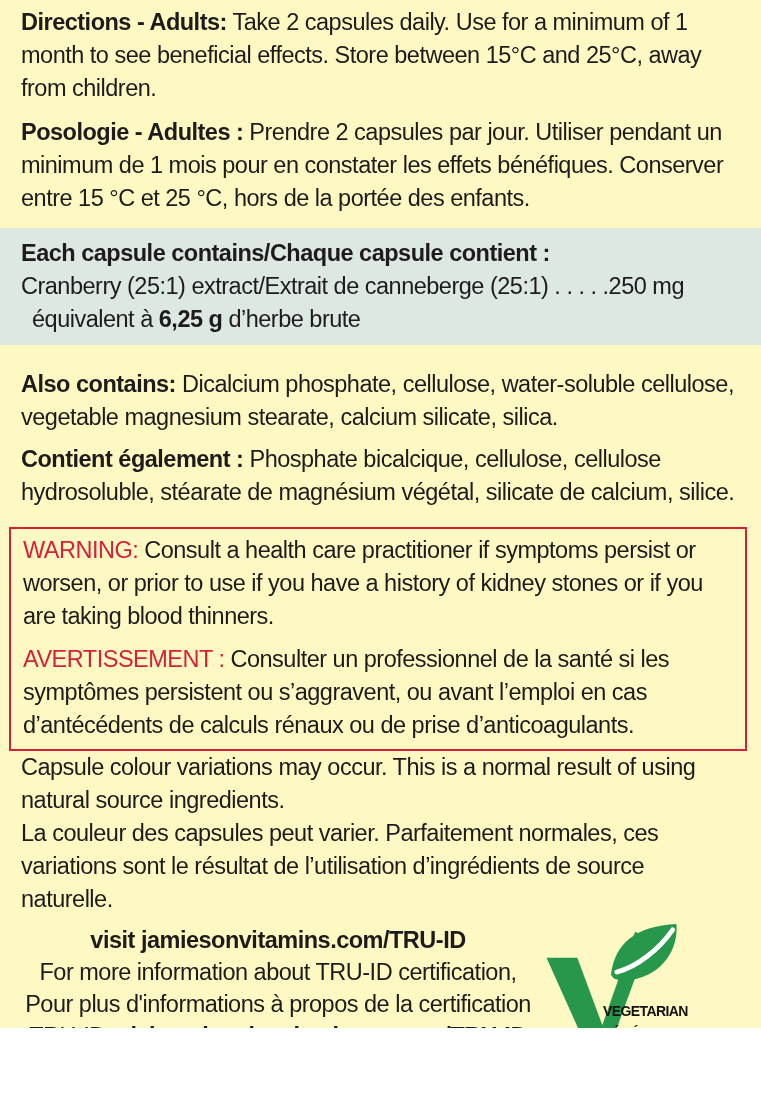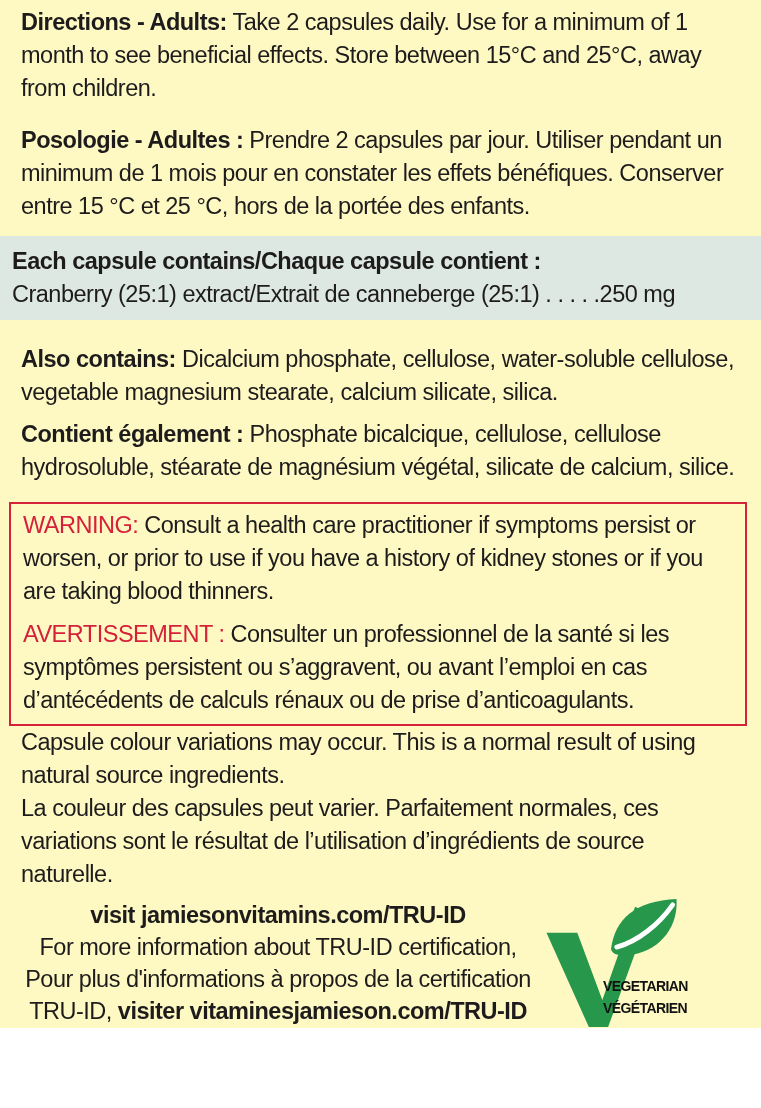--- a/index.html
+++ b/index.html
@@ -13,22 +13,22 @@
     width:761px;height:1028px;box-sizing:border-box;
     padding:6px 21px 0;position:relative;overflow:hidden;
     background:#fef9c3;color:var(--ink);
     font-family:"Liberation Sans","DejaVu Sans",sans-serif;
     font-size:23.5px;line-height:33px;letter-spacing:-0.5px;
   }
   p{margin:0;}
   .b{font-weight:700;}
   .i{font-style:italic;}
   .red{color:var(--red);font-weight:400;}
-  .p-posologie{margin-top:19px;}
-  .green-box{margin:13px -21px 0;padding:9px 12px;background:var(--greenbg);}
+  .p-posologie{margin-top:11px;}
+  .green-box{margin:13px -21px 0;padding:9px 21px;background:var(--greenbg);}
   .gb-line{white-space:nowrap;}
   .gb-line.indent{padding-left:11px;}
   .p-also{margin-top:23px;}
   .p-contient{margin-top:9px;}
   .warning-box{margin:18px -7px 0 -12px;border:2.5px solid var(--red);padding:5px 10px 7px 12px;}
   .wb-fr{margin-top:10px;}
   .p-capsule{}
   .footer{display:flex;margin-top:8px;align-items:flex-start;}
   .truid{width:532px;text-align:center;line-height:32px;}
   .veg-logo{position:relative;width:205px;height:131px;flex:none;}
@@ -39,20 +39,21 @@
 <body>
 
 <div class="page">
 
   <p class="p-directions"><span class="b">Directions - Adults:</span><span> Take 2 capsules daily. Use for a minimum of 1 month to see beneficial effects. Store between 15°C and 25°C, away from children.</span></p>
   <p class="p-posologie"><span class="b">Posologie - Adultes :</span><span> Prendre 2 capsules par jour. Utiliser pendant un minimum de 1 mois pour en constater les effets bénéfiques. Conserver entre 15 °C et 25 °C, hors de la portée des enfants.</span></p>
 
   <div class="green-box">
     <div class="gb-line"><span class="b">Each capsule contains/Chaque capsule contient :</span></div>
     <div class="gb-line"><span>Cranberry (25:1) extract/Extrait de canneberge (25:1) . . . . .250 mg</span></div>
+    <div class="gb-line indent"><span>équivalent à </span><span class="b">6,25 g</span><span> d’herbe brute</span></div>
   </div>
 
   <p class="p-also"><span class="b">Also contains:</span><span> Dicalcium phosphate, cellulose, water-soluble cellulose, vegetable magnesium stearate, calcium silicate, silica.</span></p>
   <p class="p-contient"><span class="b">Contient également :</span><span> Phosphate bicalcique, cellulose, cellulose hydrosoluble, stéarate de magnésium végétal, silicate de calcium, silice.</span></p>
 
   <div class="warning-box">
     <p class="wb-en"><span class="red">WARNING:</span><span> Consult a health care practitioner if symptoms persist or worsen, or prior to use if you have a history of kidney stones or if you are taking blood thinners.</span></p>
     <p class="wb-fr"><span class="red">AVERTISSEMENT :</span><span> Consulter un professionnel de la santé si les symptômes persistent ou s’aggravent, ou avant l’emploi en cas d’antécédents de calculs rénaux ou de prise d’anticoagulants.</span></p>
   </div>
 

